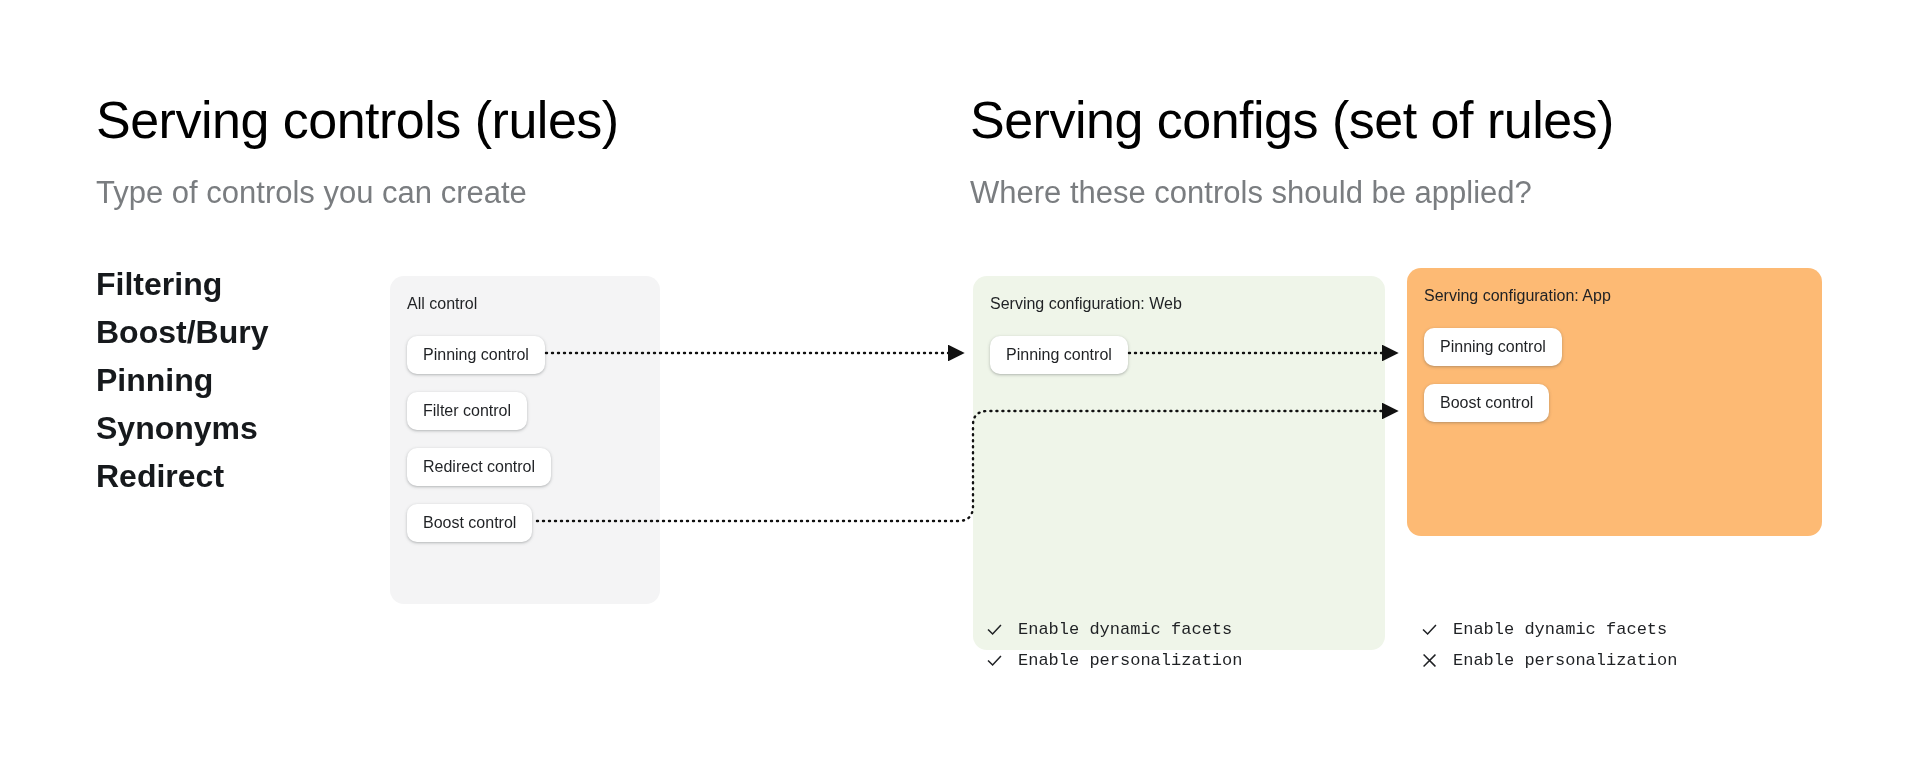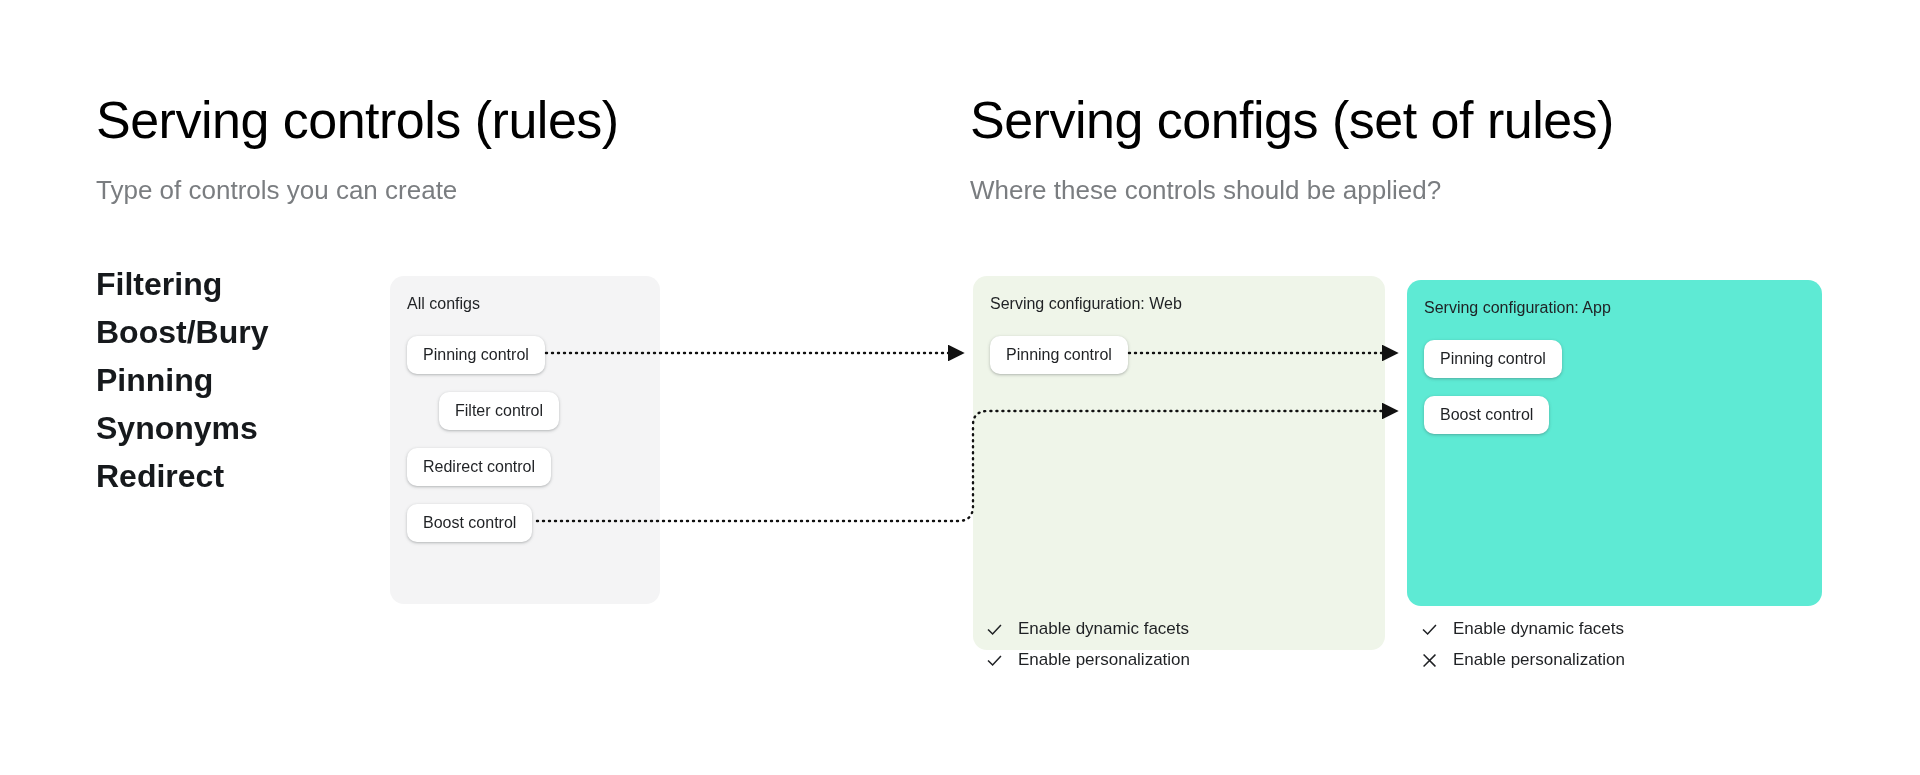--- a/index.html
+++ b/index.html
@@ -27,21 +27,21 @@
     position: absolute;
     font-size: 52px;
     font-weight: 400;
     letter-spacing: -0.5px;
     line-height: 1.1;
     color: #000000;
     white-space: nowrap;
   }
   .col-sub {
     position: absolute;
-    font-size: 26px;
+    font-size: 31px;
     font-weight: 400;
     color: #7a7d80;
     white-space: nowrap;
   }
 
   #title-left   { left: 96px;  top: 92px; }
   #sub-left     { left: 96px;  top: 175px; }
   #title-right  { left: 970px; top: 92px; }
   #sub-right    { left: 970px; top: 175px; }
 
@@ -72,23 +72,23 @@
     left: 390px;  top: 276px;
     width: 270px; height: 328px;
     background: #f4f4f5;
   }
   #card-web {
     left: 973px;  top: 276px;
     width: 412px; height: 374px;
     background: #eff5e9;
   }
   #card-app {
-    left: 1407px; top: 280px;
-    width: 415px; height: 326px;
-    background: #5eead4;
+    left: 1407px; top: 268px;
+    width: 415px; height: 268px;
+    background: #fdba74;
   }
 
   .card-label {
     position: absolute;
     left: 17px;
     top: 19px;
     font-size: 16px;
     font-weight: 400;
     color: #1f2124;
     white-space: nowrap;
@@ -105,21 +105,21 @@
     border-radius: 10px;
     box-shadow: 0 1px 2px rgba(60,64,67,0.22), 0 1px 3px 1px rgba(60,64,67,0.10);
     font-size: 16px;
     color: #1f2124;
     white-space: nowrap;
     box-sizing: border-box;
   }
 
   
   #pill-all-0 { left: 17px; top: 60px; }
-  #pill-all-1 { left: 17px; top: 116px; margin-left: 32px; }
+  #pill-all-1 { left: 17px; top: 116px; }
   #pill-all-2 { left: 17px; top: 172px; }
   #pill-all-3 { left: 17px; top: 228px; }
 
   
   #pill-web-0 { left: 17px; top: 60px; }
 
   
   #pill-app-0 { left: 17px; top: 60px; }
   #pill-app-1 { left: 17px; top: 116px; }
 
@@ -142,20 +142,21 @@
   .flag-icon {
     width: 19px;
     height: 19px;
     flex: 0 0 19px;
     display: block;
   }
   .flag-label {
     font-size: 17px;
     color: #1f2124;
     white-space: nowrap;
+    font-family: Liberation Mono, monospace;
   }
 
   
   #connectors {
     position: absolute;
     left: 0; top: 0;
     width: 1920px;
     height: 775px;
     pointer-events: none;
   }
@@ -173,21 +174,21 @@
     <div class="type-item">Boost/Bury</div>
     <div class="type-item">Pinning</div>
     <div class="type-item">Synonyms</div>
     <div class="type-item">Redirect</div>
   </div>
 
   <div class="col-title" id="title-right">Serving configs (set of rules)</div>
   <div class="col-sub" id="sub-right">Where these controls should be applied?</div>
 
   <div class="card" id="card-all">
-    <div class="card-label">All configs</div>
+    <div class="card-label">All control</div>
     <div class="pill" id="pill-all-0">Pinning control</div>
     <div class="pill" id="pill-all-1">Filter control</div>
     <div class="pill" id="pill-all-2">Redirect control</div>
     <div class="pill" id="pill-all-3">Boost control</div>
   </div>
 
   <div class="card" id="card-web">
     <div class="card-label">Serving configuration: Web</div>
     <div class="pill" id="pill-web-0">Pinning control</div>
   </div>

